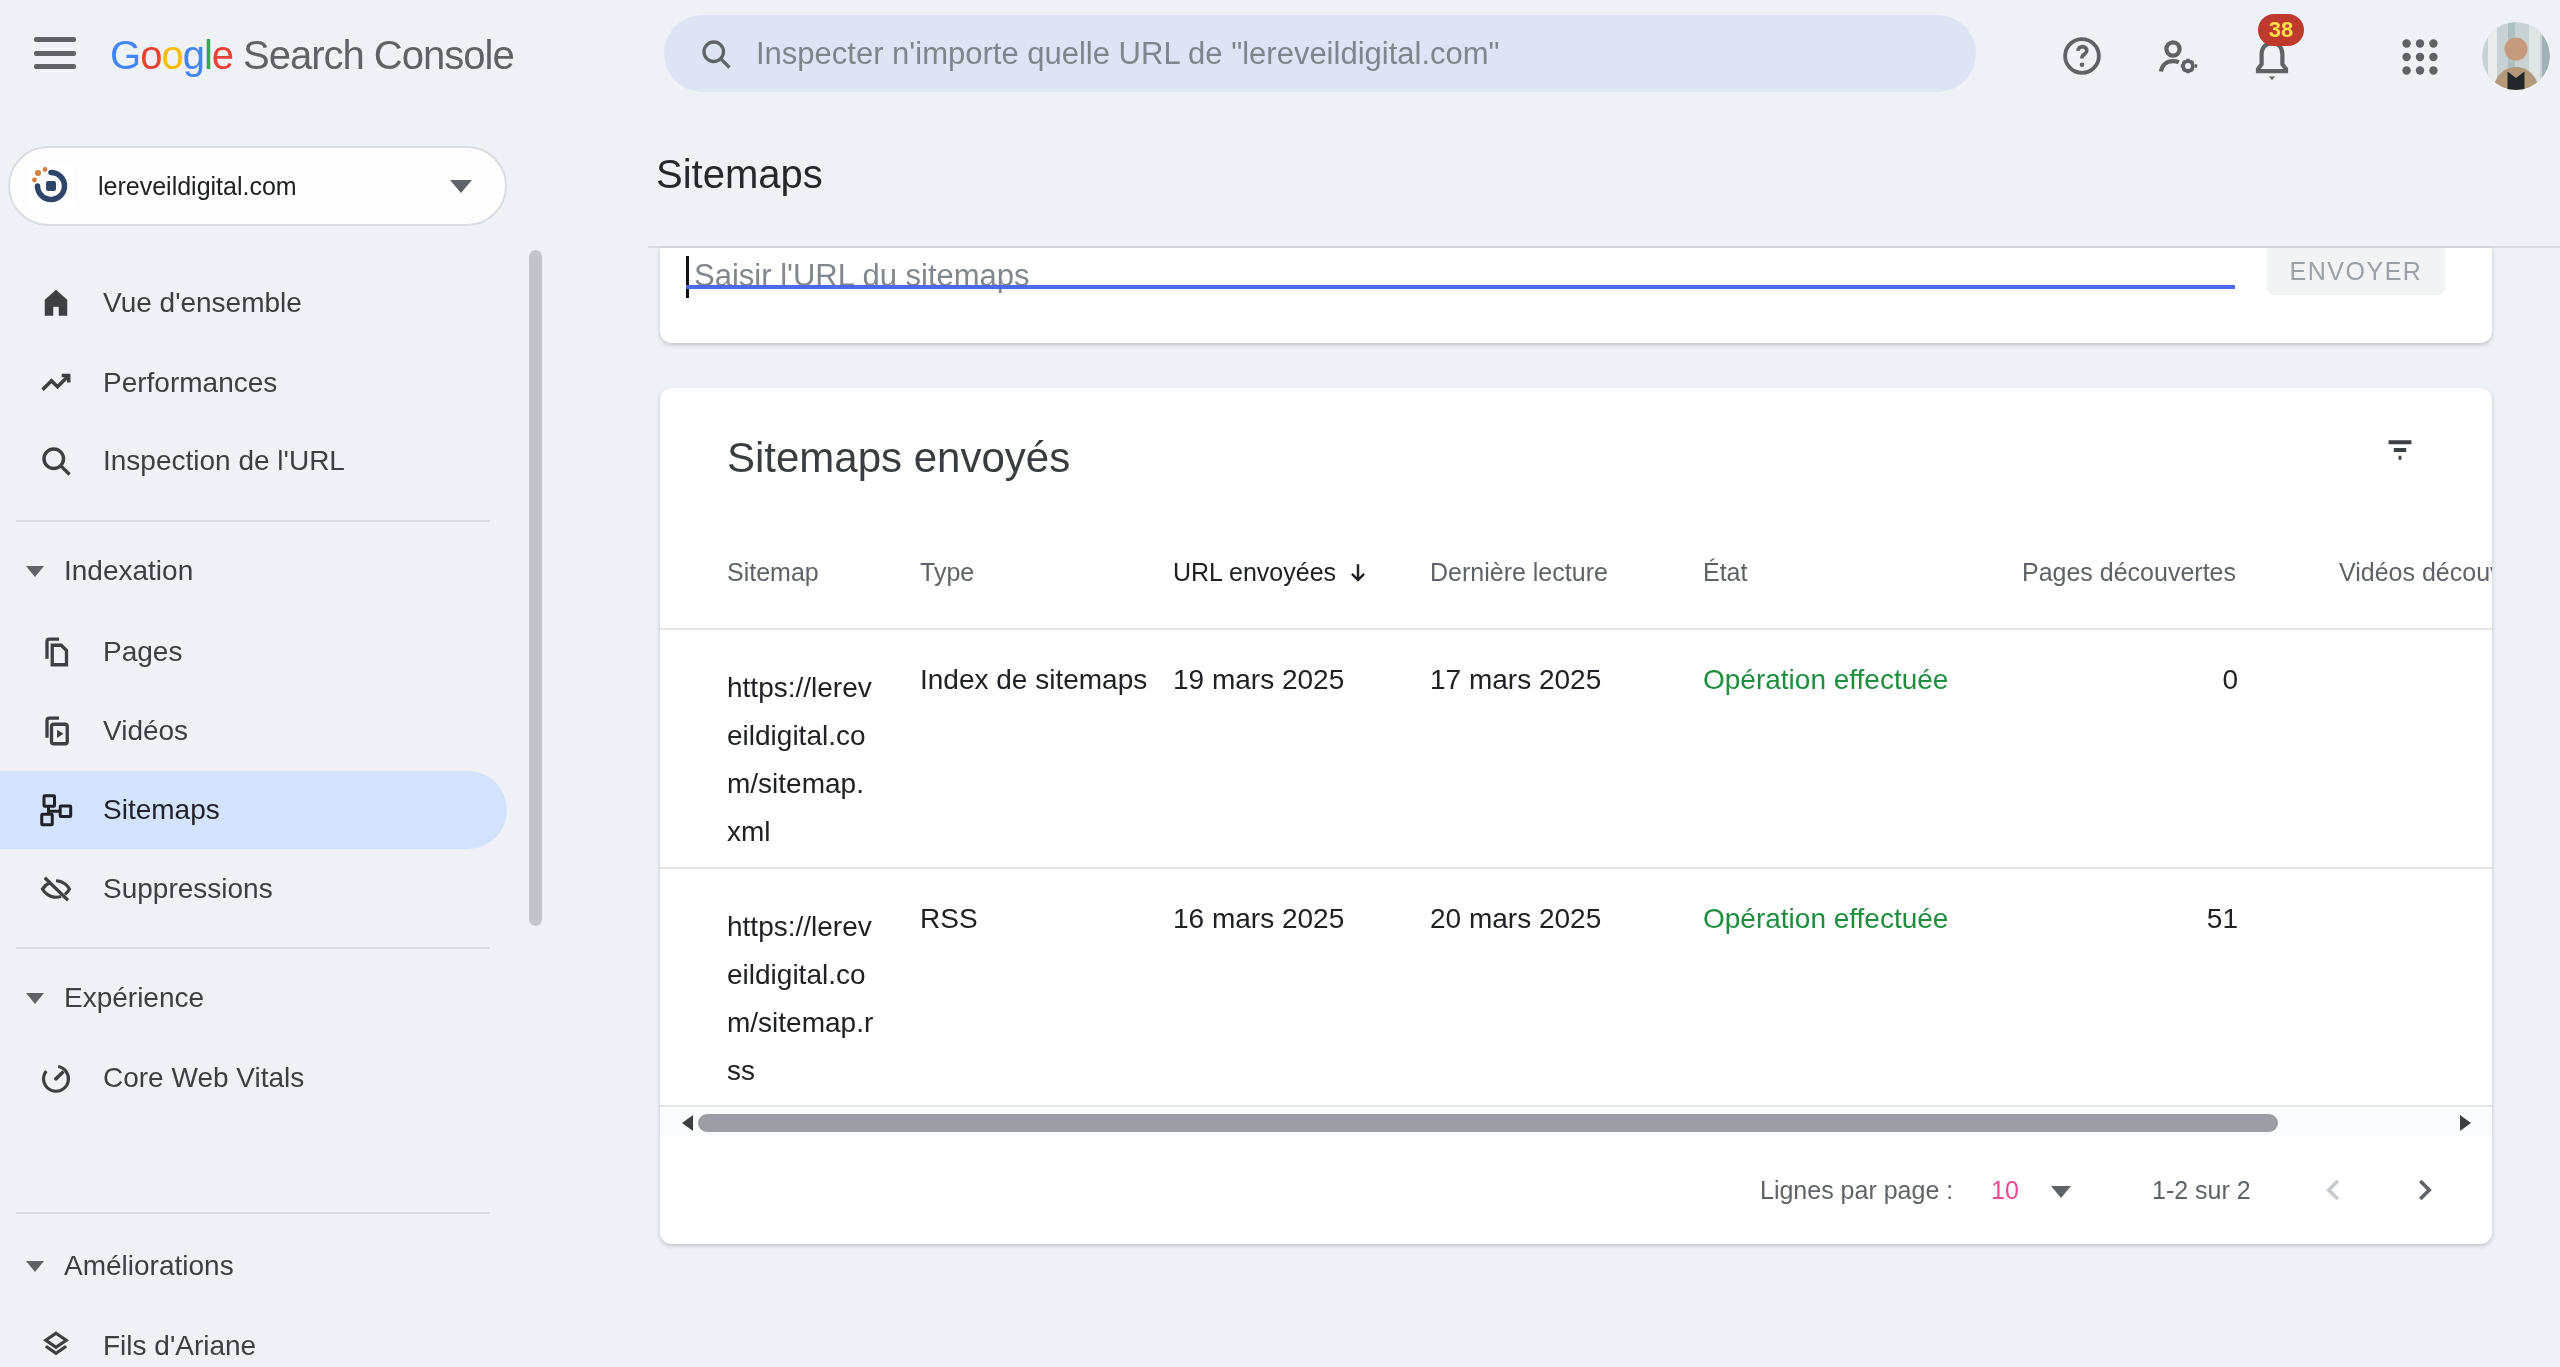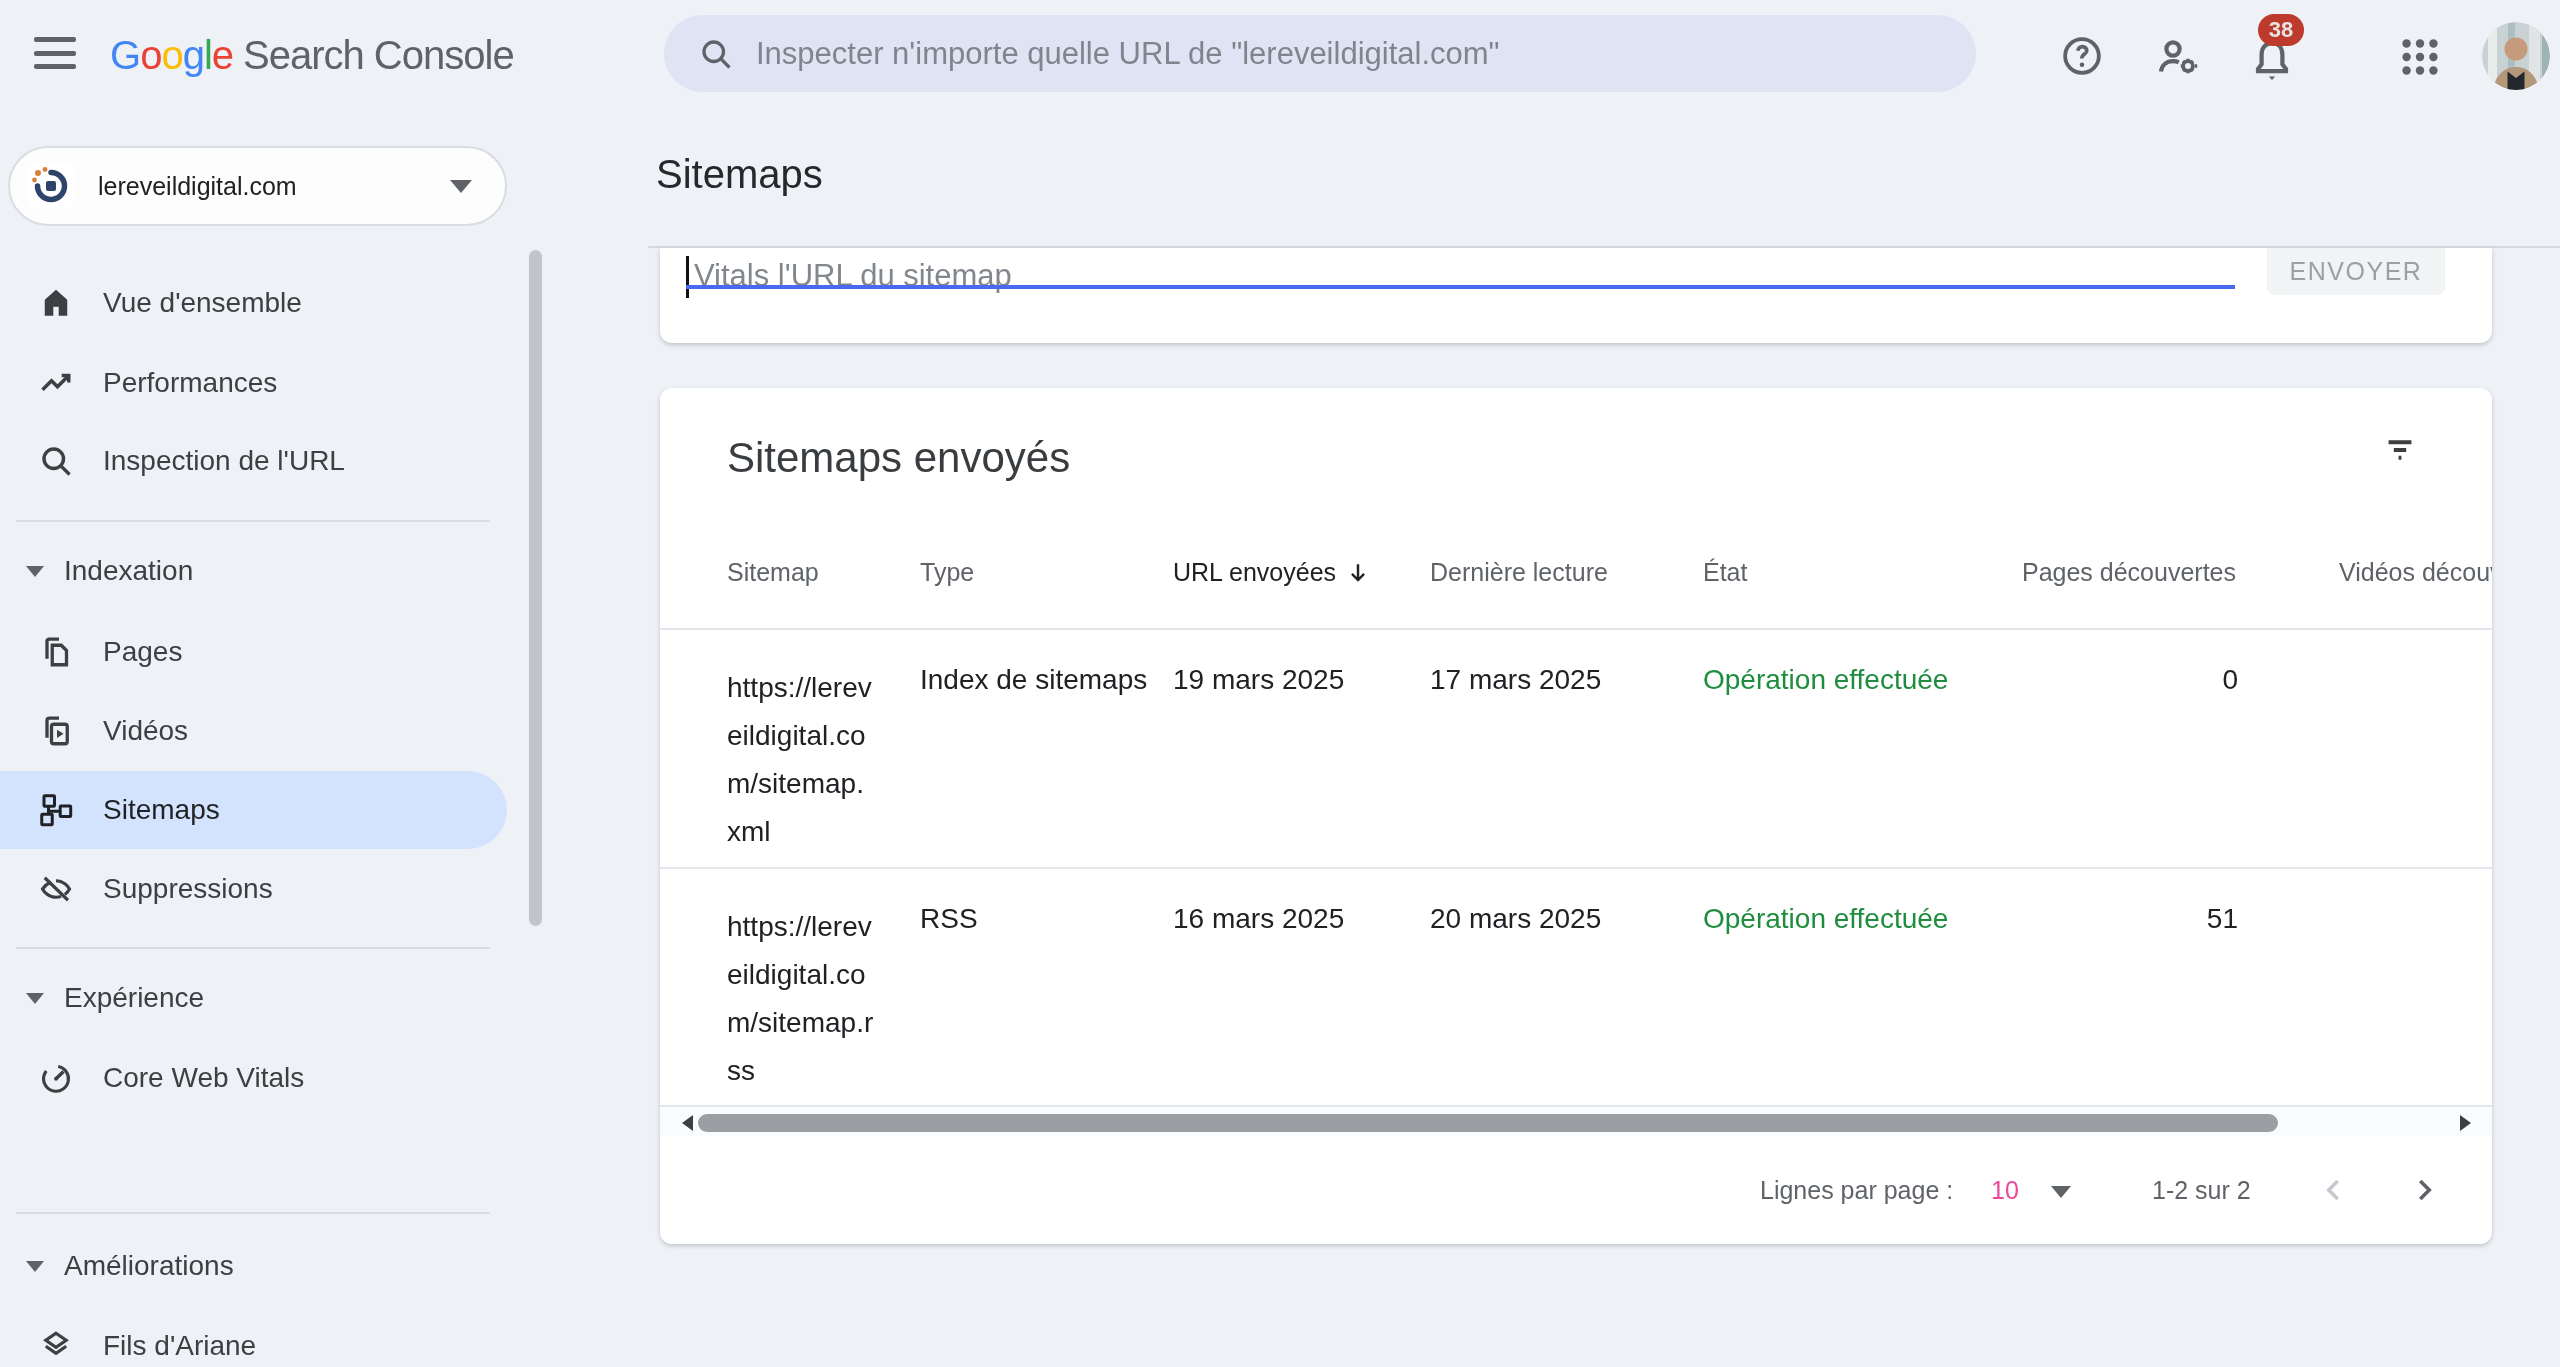--- a/index.html
+++ b/index.html
@@ -15,21 +15,21 @@
   .logo .g1{color:#4285f4}.logo .g2{color:#ea4335}.logo .g3{color:#fbbc05}
   .logo .g4{color:#4285f4}.logo .g5{color:#34a853}.logo .g6{color:#ea4335}
   .logo .product { color:#5f6368; margin-left:10px; }
   .search-pill { position:absolute; left:664px; top:15px; width:1312px; height:77px;
     background:#dfe4f5; border-radius:39px; display:flex; align-items:center; cursor:text; }
   .search-pill .mag { margin-left:34px; width:36px; height:36px; }
   .search-pill .ph { margin-left:22px; font-size:31px; color:#7f858c; }
   .tb-icon { position:absolute; width:48px; height:48px; display:flex; align-items:center;
     justify-content:center; cursor:pointer; }
   .badge { position:absolute; left:2258px; top:14px; min-width:46px; height:32px; background:#bd3a2c;
-    border-radius:16px; color:#e5e5e5; font-size:22px; font-weight:bold; display:flex; align-items:center;
+    border-radius:16px; color:#fde047; font-size:22px; font-weight:bold; display:flex; align-items:center;
     justify-content:center; padding:8px 8px; z-index:3; }
   .avatar { position:absolute; left:2482px; top:22px; width:68px; height:68px; border-radius:50%;
     overflow:hidden; cursor:pointer; }
 
   
   .prop-pill { position:absolute; left:8px; top:146px; width:499px; height:80px; background:#fdfdfe;
     border:2px solid #d9dce1; border-radius:40px; display:flex; align-items:center; cursor:pointer; }
   .prop-pill .fav { margin-left:18px; width:46px; height:46px; }
   .prop-pill .plabel { margin-left:24px; font-size:25px; color:#202124; }
   .caret-down { width:0; height:0; border-left:11px solid transparent; border-right:11px solid transparent;
@@ -298,21 +298,21 @@
   </div>
 
   <div class="sb-scroll"></div>
 
   <div class="page-title">Sitemaps</div>
   <div class="head-line"></div>
 
   <div class="card" id="card-submit">
     <div style="position:absolute;left:0;top:0;width:1580px;height:60px;cursor:text;">
       <span class="cursor-bar"></span>
-      <span class="input-ph">Vitals l'URL du sitemap</span>
+      <span class="input-ph">Saisir l'URL du sitemaps</span>
       <span class="input-underline"></span>
     </div>
     <button class="submit-btn">ENVOYER</button>
   </div>
 
   <div class="card" id="card-table">
     <div class="card-title">Sitemaps envoyés</div>
 
     <div class="filter-btn">
       <svg width="42" height="42" viewBox="0 0 44 44">

